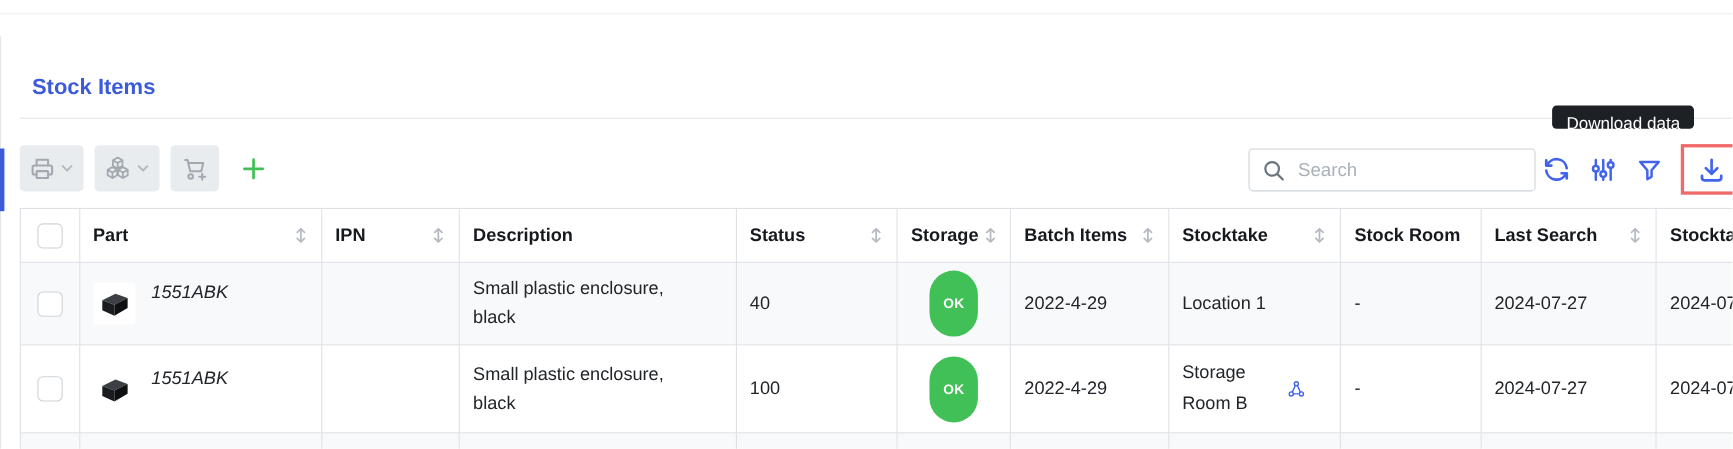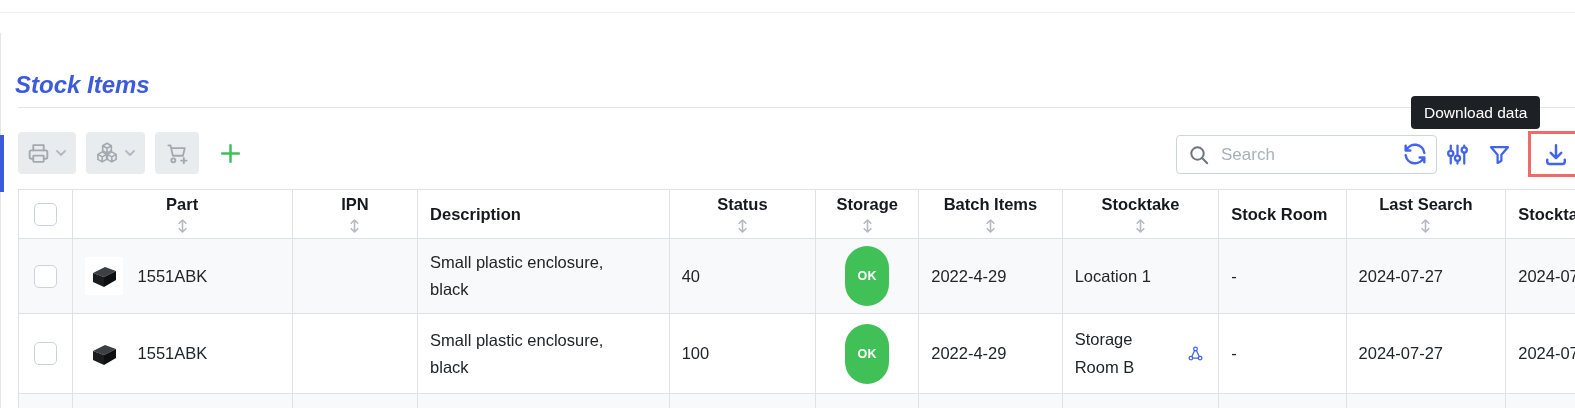--- a/index.html
+++ b/index.html
@@ -3,53 +3,53 @@
 <meta charset="utf-8">
 <style>
   html,body{margin:0;padding:0;background:#fff;}
   body{
     position:relative;width:1575px;height:408px;overflow:hidden;
     font-family:"Liberation Sans",sans-serif;color:#212529;
   }
   .hdr-line{position:absolute;top:12px;left:0;width:1575px;height:1px;background:#edeff2;}
   .left-border{position:absolute;top:33px;left:0;width:1px;height:375px;background:#e4e7ea;}
   .tab-indicator{position:absolute;top:135px;left:0;width:4px;height:57px;background:var(--accent-strong);}
-  .title{position:absolute;top:55px;left:15px;font-size:24px;font-weight:700;color:var(--heading);font-style:italic;}
+  .title{position:absolute;top:55px;left:29px;font-size:20px;font-weight:700;color:var(--heading);}
   .rule{position:absolute;top:107px;left:18px;width:1557px;height:1px;background:#e2e5e9;}
 
   
   .toolbar{position:absolute;top:132px;left:18px;display:flex;align-items:center;gap:10px;height:42px;}
   .tbtn{height:42px;background:#e9ecef;border:none;border-radius:4px;display:flex;align-items:center;justify-content:center;gap:3px;padding:0 8px;cursor:pointer;}
   .plus-btn{background:none;border:none;padding:0;margin-left:9px;display:flex;align-items:center;cursor:pointer;}
 
   
-  .search{position:absolute;left:1135px;top:135px;width:261px;height:39px;border:1px solid #ced4da;border-radius:4px;box-sizing:border-box;display:flex;align-items:center;gap:9px;padding:0 11px;background:#fff;margin-left:41px;}
+  .search{position:absolute;left:1135px;top:135px;width:261px;height:39px;border:1px solid #ced4da;border-radius:4px;box-sizing:border-box;display:flex;align-items:center;gap:9px;padding:0 11px;background:#fff;}
   .search input{border:none;outline:none;flex:1;font-size:17px;font-family:inherit;color:#495057;background:transparent;min-width:0;}
   .search input::placeholder{color:#a9b1b9;}
   .actions{position:absolute;left:1401px;top:130px;height:48px;display:flex;align-items:center;}
   .action-btn{background:none;border:none;padding:0;margin-right:15px;display:flex;align-items:center;cursor:pointer;}
   .download-wrap{width:55px;height:46px;border:3px solid var(--highlight);box-sizing:border-box;display:flex;align-items:center;justify-content:center;margin-left:0;}
-  .tooltip{position:absolute;left:1411px;top:96px;height:33px;line-height:33px;padding:0 13px;background:var(--tooltip-bg);color:#fff;font-size:15.5px;border-radius:4px;white-space:nowrap;z-index:5;}
+  .tooltip{position:absolute;left:1411px;top:96px;height:21px;line-height:33px;padding:0 13px;background:var(--tooltip-bg);color:#fff;font-size:15.5px;border-radius:4px;white-space:nowrap;z-index:5;}
 
   
   table{position:absolute;left:18px;top:189px;border-collapse:collapse;table-layout:fixed;width:1655px;background:#fff;}
   th,td{border:1px solid #dee2e6;padding:0 12px;vertical-align:middle;overflow:hidden;white-space:nowrap;}
   th{height:48px;font-size:16.5px;font-weight:700;text-align:left;color:#16191d;background:#fff;}
-  .th-inner{display:flex;align-items:center;justify-content:space-between;gap:4px;flex-direction:column;}
+  .th-inner{display:flex;align-items:center;justify-content:space-between;gap:4px;}
   tr.r1 td{height:74px;background:#f8f9fa;}
   tr.r2 td{height:79px;background:#fff;}
   tr.r3 td{height:40px;background:#f8f9fa;}
   td{font-size:16.5px;color:#212529;}
   .cb{width:23px;height:23px;background:#fff;border:1.5px solid #cdd3d9;border-radius:5px;margin:0 auto;box-sizing:border-box;cursor:pointer;}
-  .part-cell{display:flex;align-items:center;gap:15px;}
+  .part-cell{display:flex;align-items:flex-start;gap:15px;font-style:italic;}
   .thumb{width:38px;height:38px;background:#fff;border-radius:2px;display:flex;align-items:center;justify-content:center;flex:none;}
   .desc{display:inline-block;max-width:200px;white-space:normal;line-height:1.62;}
   .status-td{text-align:center;}
   .badge{display:inline-block;background:var(--status-ok);color:#fff;font-size:12.5px;font-weight:700;letter-spacing:.4px;padding:23px 12px;border-radius:22px;}
-  .loc-cell{display:flex;align-items:center;justify-content:space-between;padding-right:2px;}
+  .loc-cell{display:flex;align-items:center;padding-right:2px;}
   .loc-wrap{display:inline-block;max-width:95px;white-space:normal;line-height:1.68;}
 </style>
 </head>
 <body>
 
 <div class="hdr-line"></div>
 <div class="left-border"></div>
 <div class="tab-indicator"></div>
 
 <h1 class="title">Stock Items</h1>

